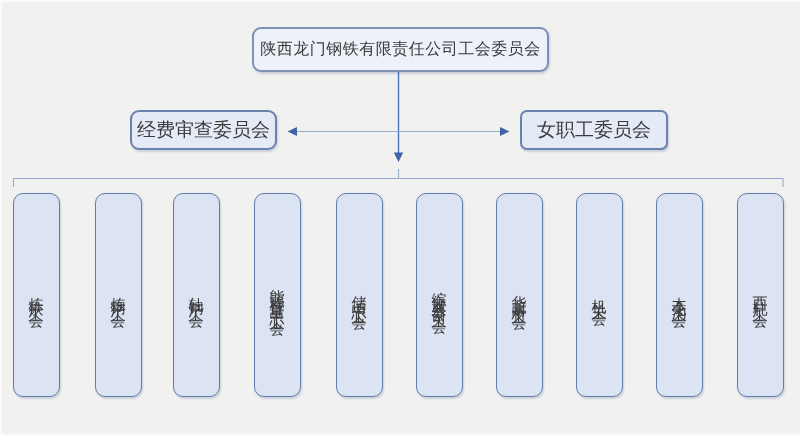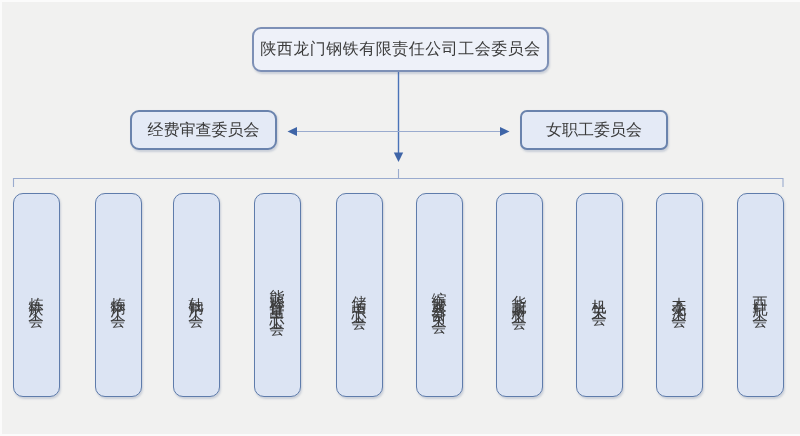--- a/index.html
+++ b/index.html
@@ -43,21 +43,21 @@
     border-radius: 9px;
     font-size: 16px;
     letter-spacing: 0.5px;
   }
   .box.committee {
     top: 110px;
     height: 40px;
     background: #e4eaf6;
     border: 2px solid #6a83ad;
     border-radius: 9px;
-    font-size: 16px;
+    font-size: 19px;
   }
   .box.committee.cleft  { left: 130px; width: 147px; }
   .box.committee.cright { left: 520px; width: 148px; border-radius: 7px; }
   .box.branch {
     top: 193px;
     width: 47px; height: 204px;
     font-size: 15px;
   }
   .box.branch .vtext {
     writing-mode: vertical-rl;

